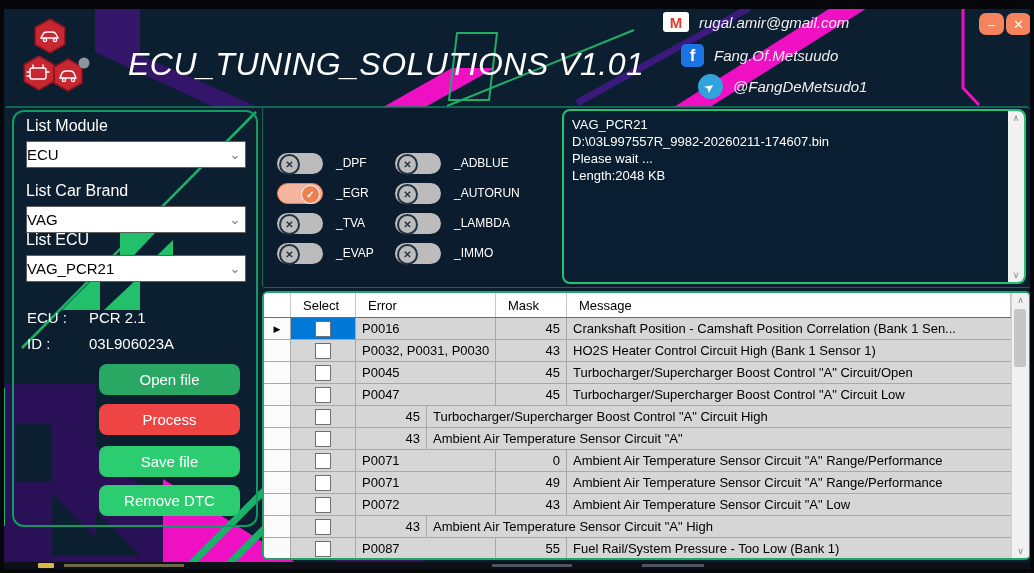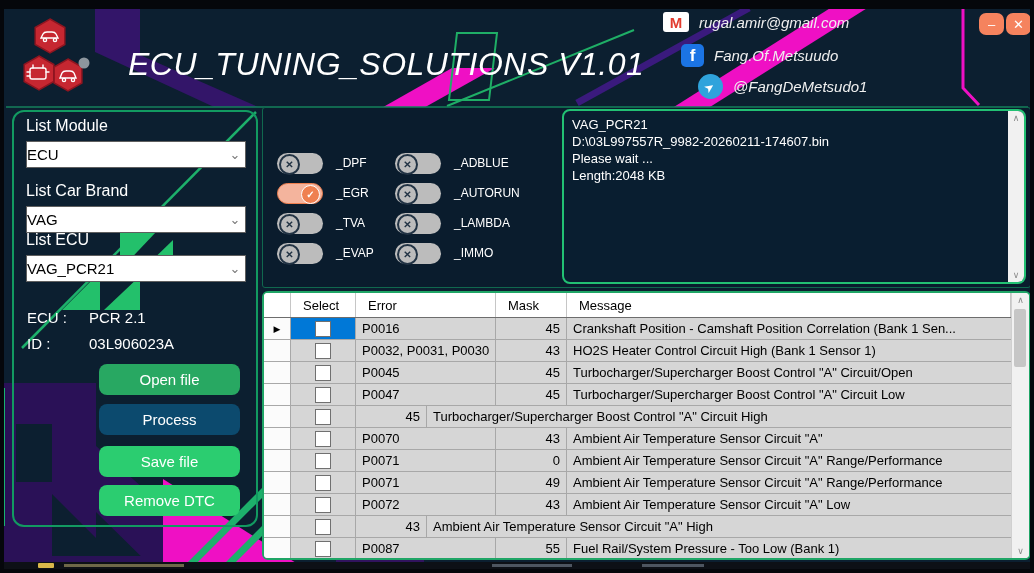--- a/index.html
+++ b/index.html
@@ -204,21 +204,21 @@
           <span class="lab">ECU :</span>
           <span>PCR 2.1</span>
         </div>
         <div class="info-row" style="top: 223px;">
           <span class="lab">ID :</span>
           <span>03L906023A</span>
         </div>
       </div>
     <div id="actionBtns">
         <button class="gbtn" style="top: 252px; background: rgb(40, 168, 98);">Open file</button>
-        <button class="gbtn" style="top: 292px; background: #0c4a6e;">Process</button>
+        <button class="gbtn" style="top: 292px; background: #ef4444;">Process</button>
         <button class="gbtn" style="top: 334px; background: rgb(43, 205, 112);">Save file</button>
         <button class="gbtn" style="top: 373px; background: rgb(43, 205, 112);">Remove DTC</button>
       </div>
   </div>
 
   <div class="opts">
     <div class="tgl-grid" id="toggles">
         <div class="tgl">
           <div class="pill off">
             <span class="knob">✕</span>
@@ -336,21 +336,20 @@
               <div class="cbx"></div>
             </div>
             <div class="td c-mask">45</div>
             <div class="td c-msg">Turbocharger/Supercharger Boost Control "A" Circuit High</div>
           </div>
           <div class="tr">
             <div class="td c-rh"></div>
             <div class="td c-sel">
               <div class="cbx"></div>
             </div>
-            <div class="td c-err">P0070</div>
             <div class="td c-mask">43</div>
             <div class="td c-msg">Ambient Air Temperature Sensor Circuit "A"</div>
           </div>
           <div class="tr">
             <div class="td c-rh"></div>
             <div class="td c-sel">
               <div class="cbx"></div>
             </div>
             <div class="td c-err">P0071</div>
             <div class="td c-mask">0</div>

